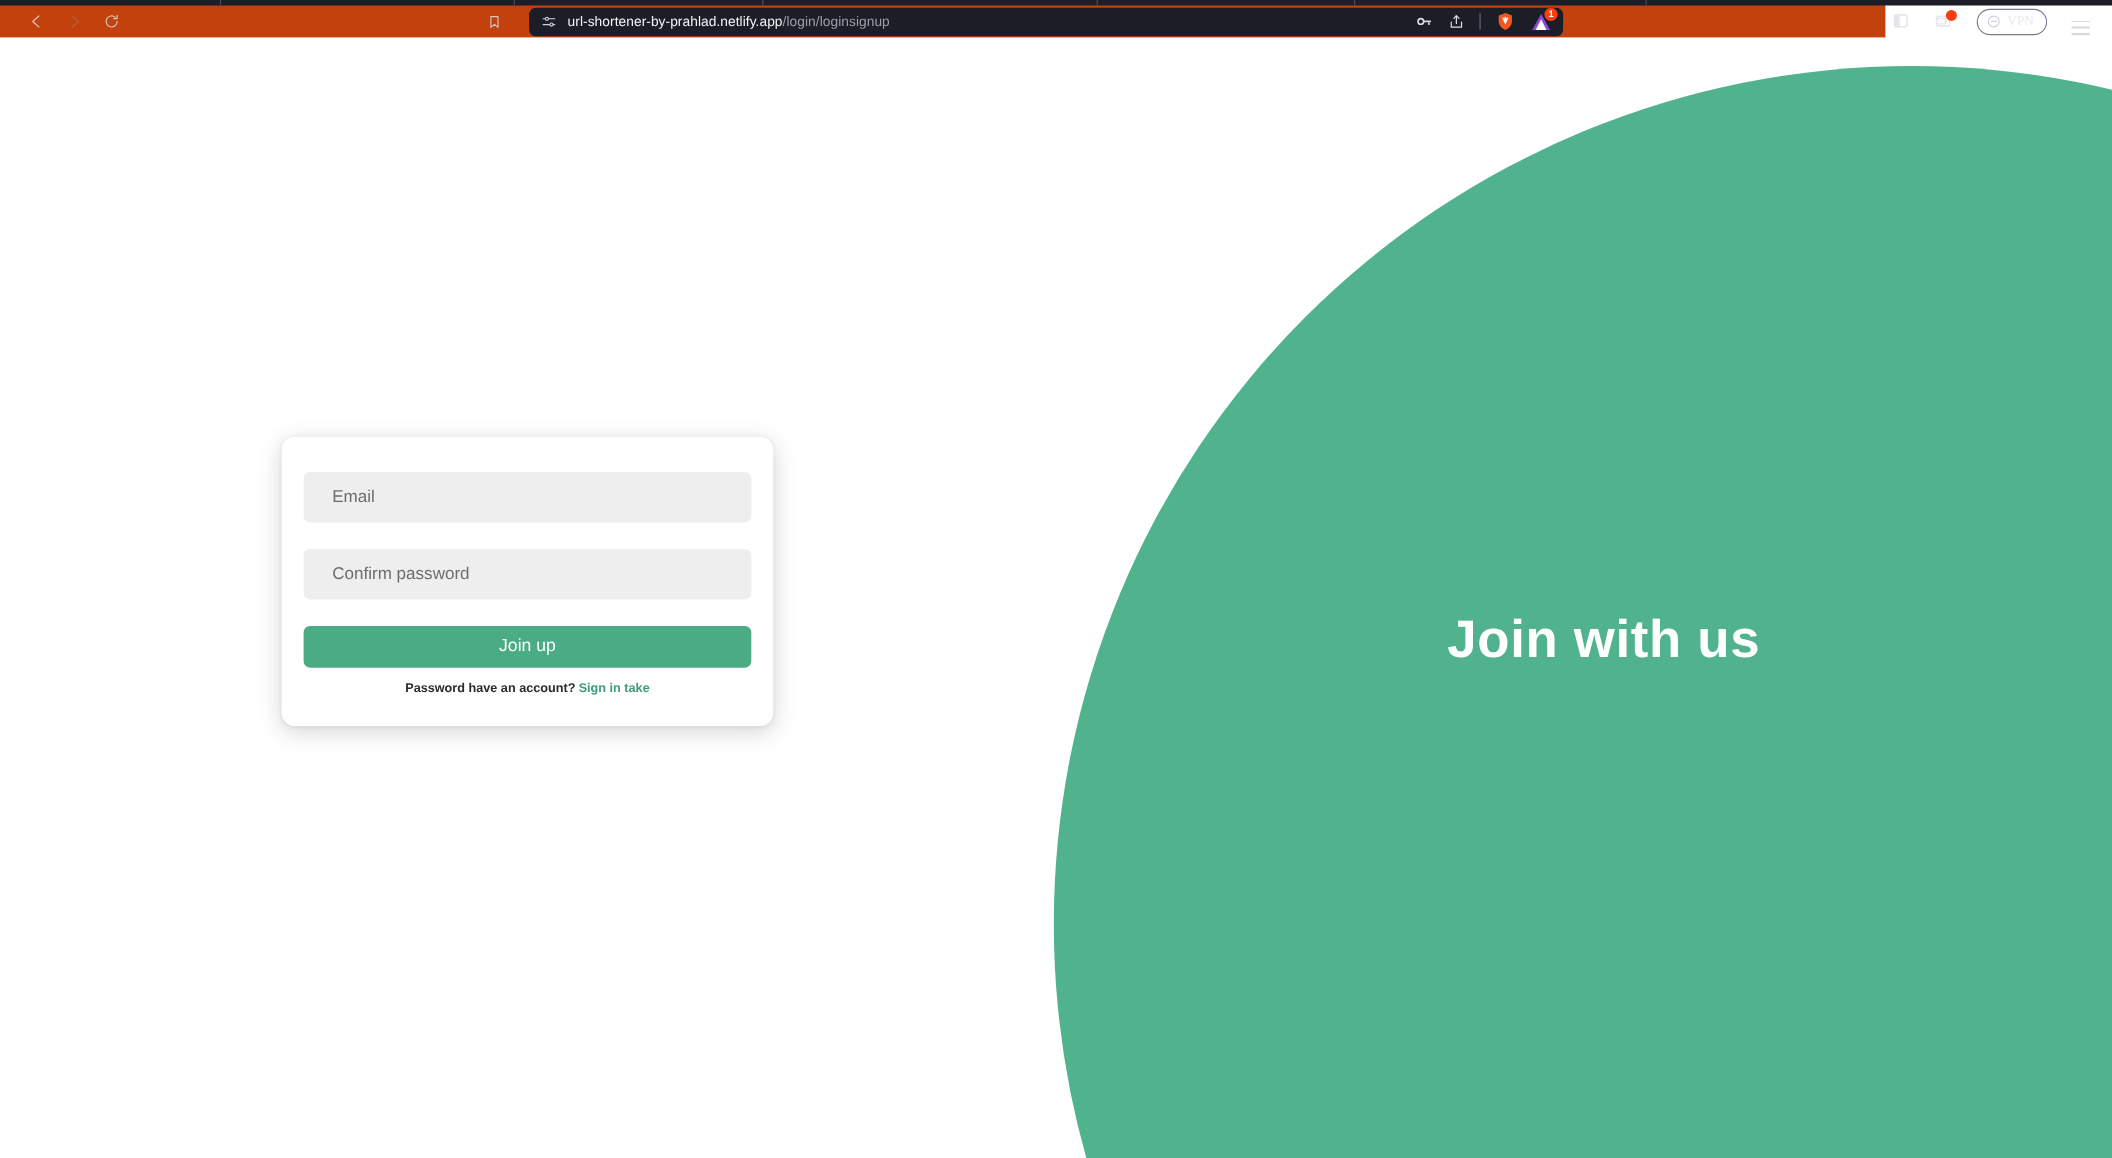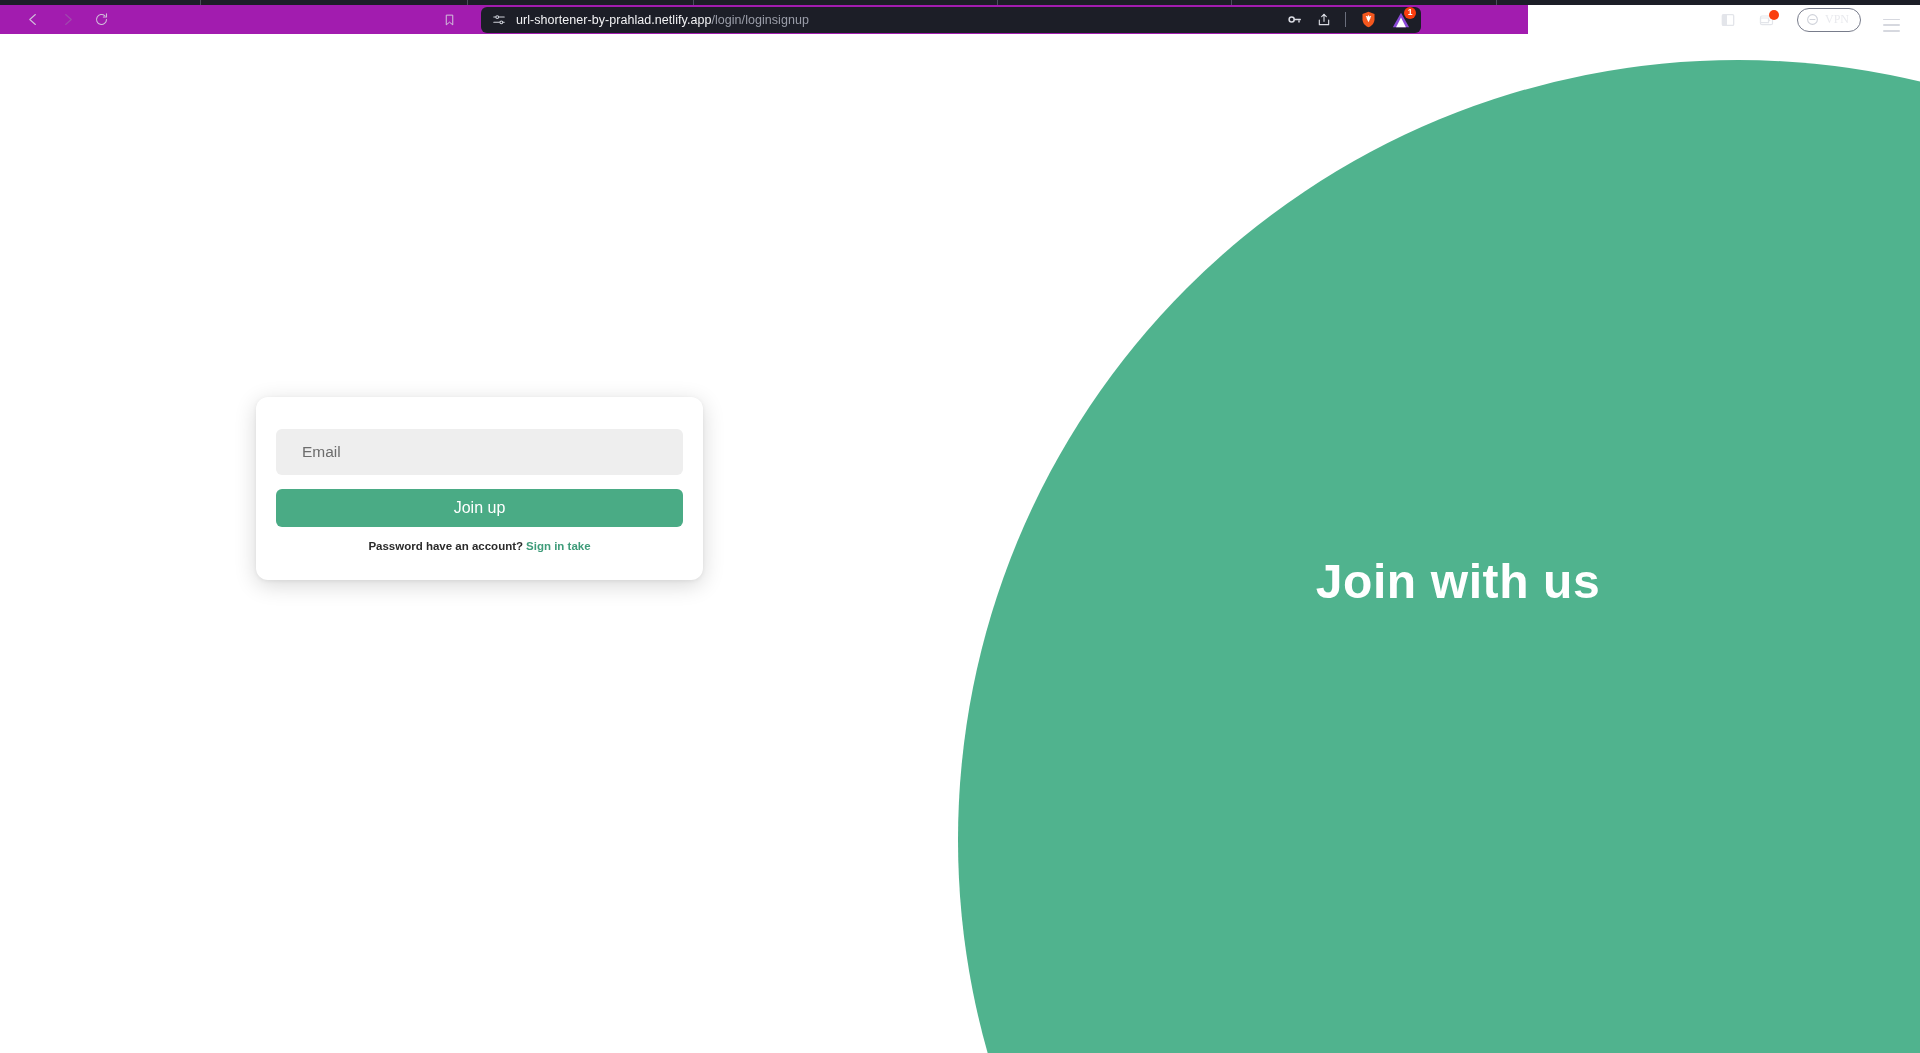--- a/index.html
+++ b/index.html
@@ -13,23 +13,23 @@
 
   body {
     font-family: "Liberation Sans", sans-serif;
     background: #ffffff;
   }
 
   
   .browser-chrome {
     position: absolute;
     top: 0; left: 0;
-    width: 1528px;
+    width: 1714px;
     height: 34px;
-    background: #a21caf;
+    background: #c2410c;
     z-index: 50;
   }
 
   .tab-strip {
     position: absolute;
     top: 0; left: 0;
     width: 1920px;
     height: 5px;
     background: #1c1e27;
     display: flex;
@@ -227,21 +227,21 @@
     height: 46px;
     background: #eeeeee;
     border: none;
     border-radius: 6px;
     padding: 0 26px;
     font-size: 15.5px;
     color: #4b4b4b;
     font-family: "Liberation Sans", sans-serif;
     display: block;
     outline: none;
-    margin-bottom: 14px;
+    margin-bottom: 24px;
   }
   .field::placeholder { color: #6d6d6d; opacity: 1; }
 
   .submit-btn {
     width: 100%;
     height: 38px;
     background: #4aab85;
     border: none;
     border-radius: 6px;
     color: #ffffff;
@@ -400,20 +400,21 @@
   <div class="green-circle"></div>
 
 
   <div class="hero-title">Join with us</div>
 
   <div class="auth-card">
 
     <input class="field" type="text" placeholder="Email" style="">
 
 
+    <input class="field" type="text" placeholder="Confirm password" style="">
 
     <button class="submit-btn">Join up</button>
 
     <div class="card-footer">
       <span>Password have an account?</span><a class="switch-link" href="#">Sign in take</a>
     </div>
 
   </div>
 </div>
 

